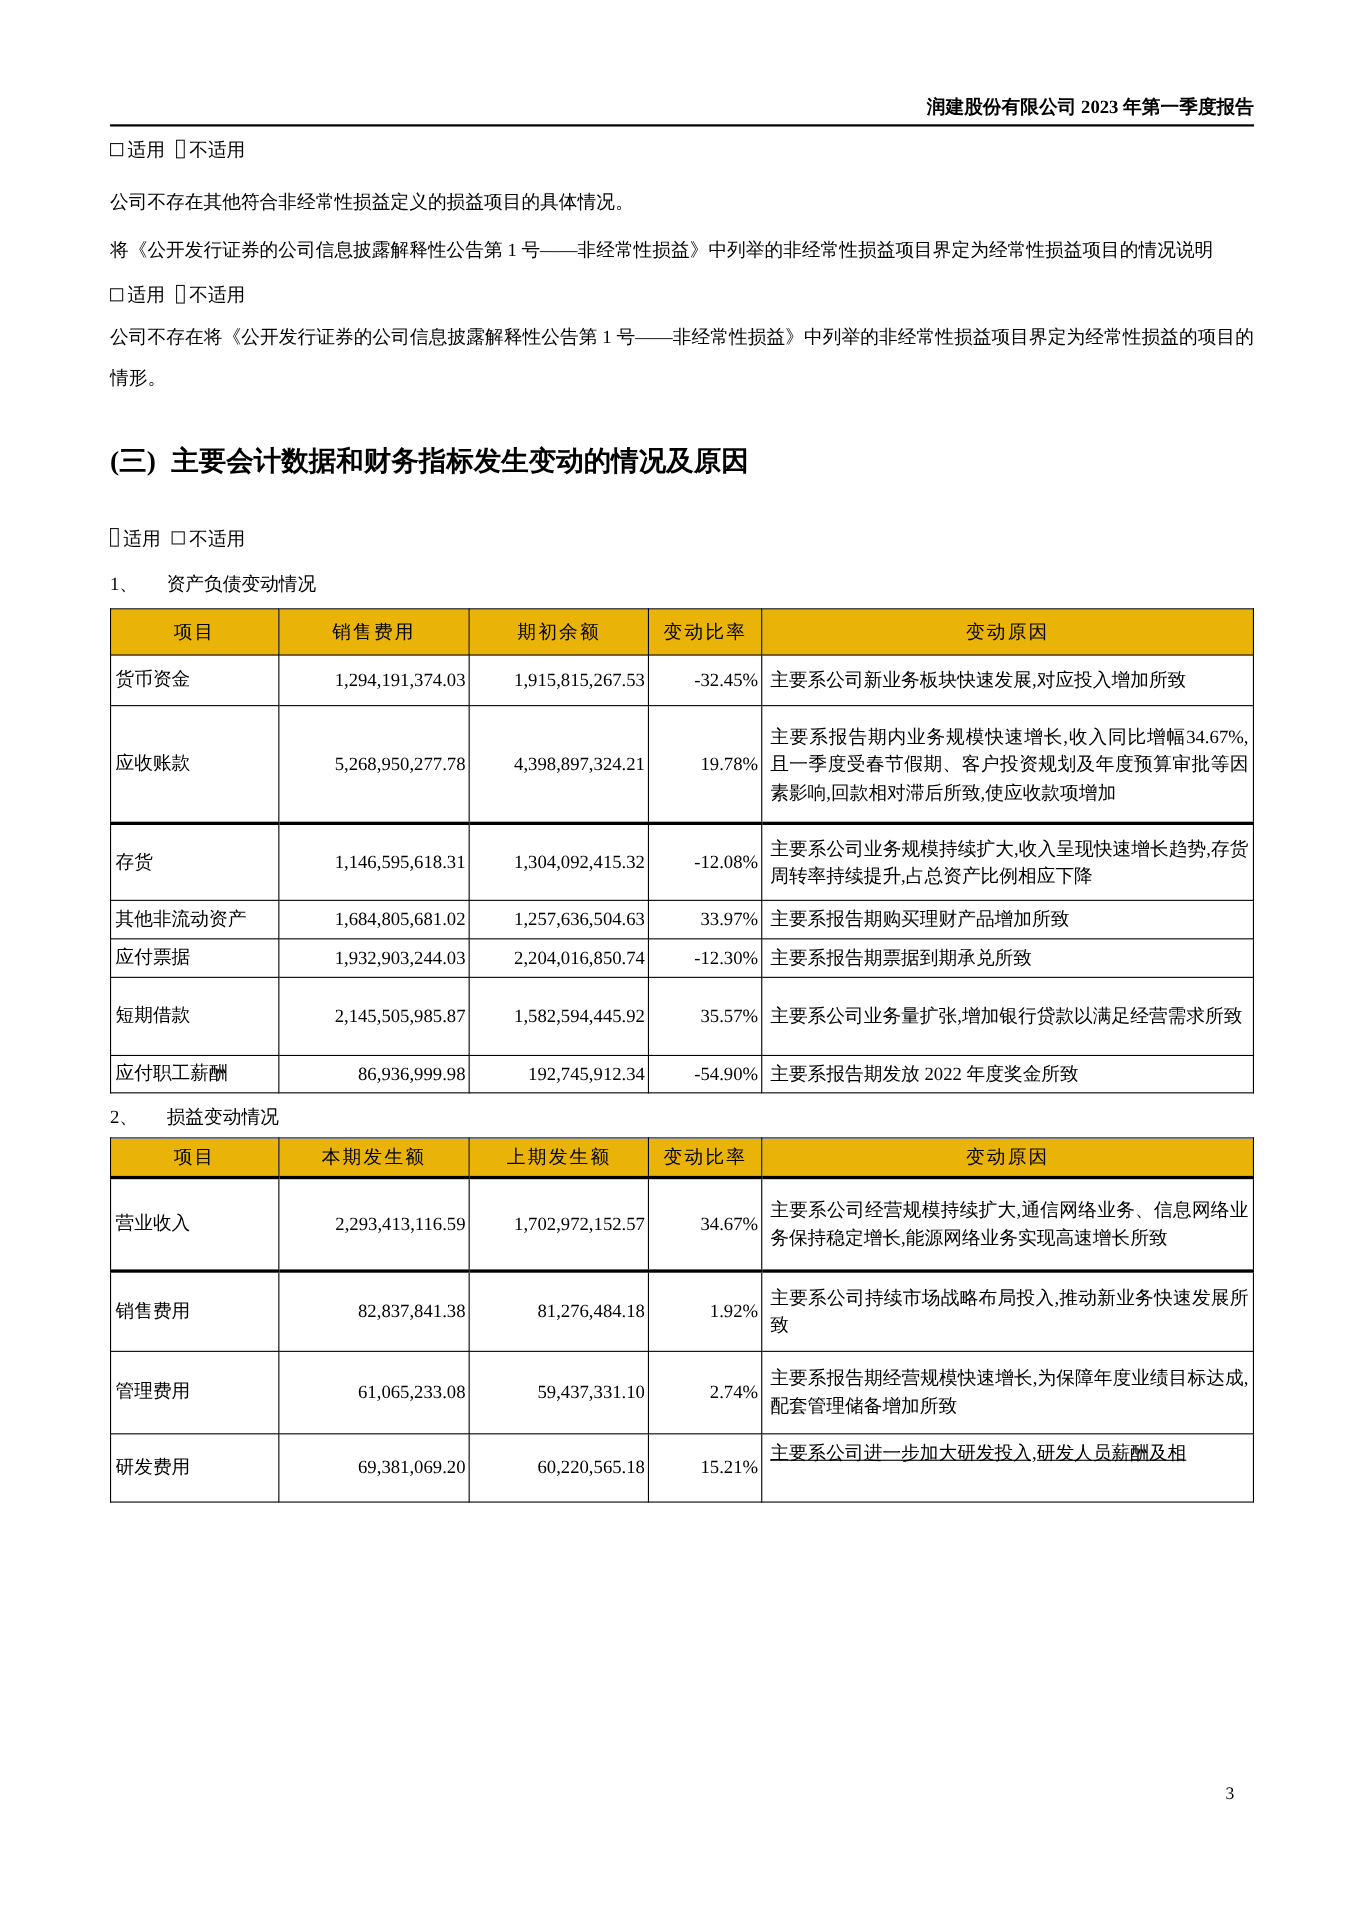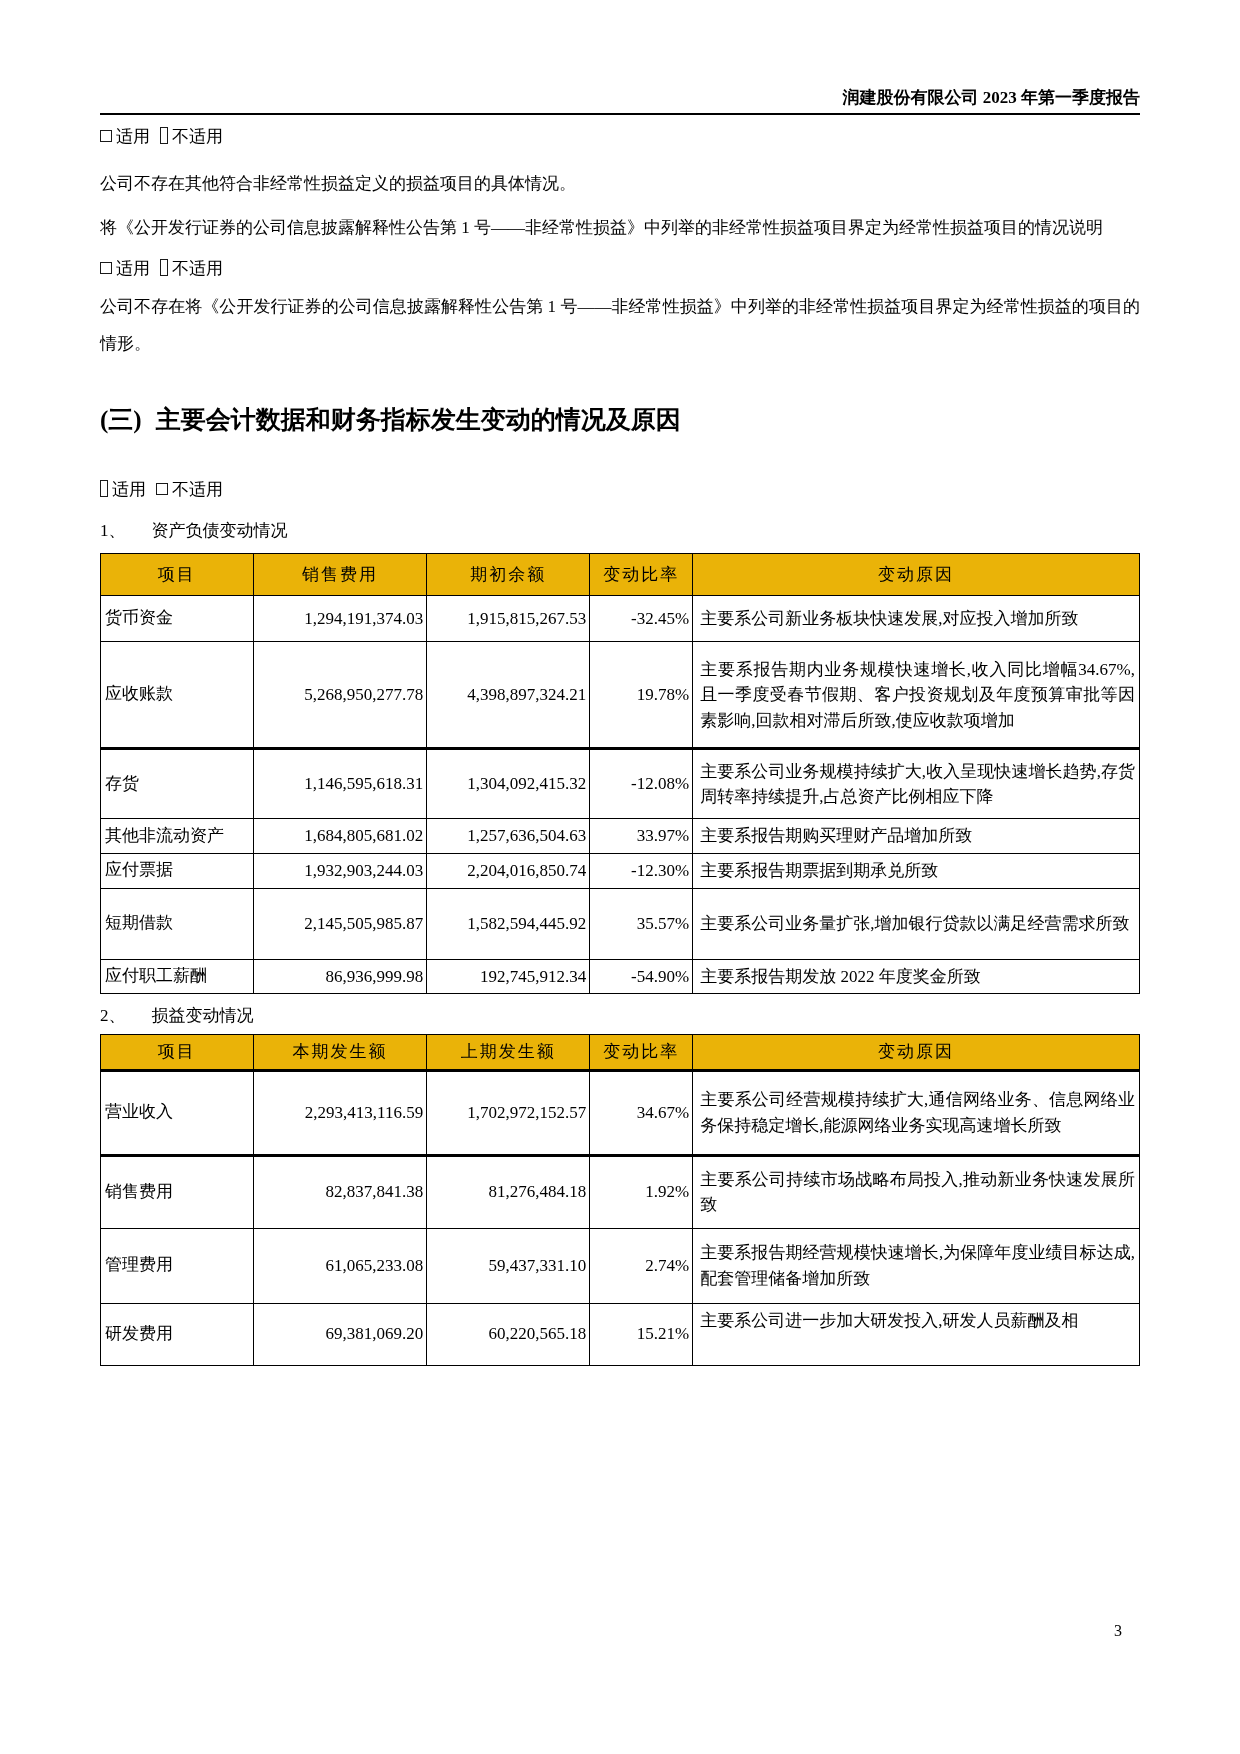--- a/index.html
+++ b/index.html
@@ -53,21 +53,21 @@
   col.c1{width:14.7%;} col.c2{width:16.7%;} col.c3{width:15.7%;}
   col.c4{width:9.9%;}  col.c5{width:43.0%;}
   th,td{border:1px solid #000;padding:2px 3px;vertical-align:middle;overflow:hidden;}
   th{
     background:#eab308;font-weight:normal;text-align:center;
     letter-spacing:2px;
   }
   td.item{text-align:left;padding-left:4px;line-height:1.35;}
   td.num{text-align:right;padding-right:3px;white-space:nowrap;}
   td.reason{text-align:left;padding:4px 4px 4px 7px;line-height:1.5;text-align:justify;}
-  td.vtop{vertical-align:top;}
+  td.vtop{vertical-align:top;text-decoration:underline;}
   tr.ht34{height:34px;margin-left:45px;} tr.ht35{height:35px;} tr.ht36{height:36px;}
   tr.ht42{height:42px;} tr.ht46{height:46px;} tr.ht57{height:57px;}
   tr.ht62{height:62px;} tr.ht70{height:70px;} tr.ht71{height:71px;}
   tr.ht73{height:73px;} tr.ht75{height:75px;} tr.ht77{height:77px;}
   tr.ht85{height:85px;} tr.ht107{height:107px;}
   tr.thick-bottom th, tr.thick-bottom td{border-bottom:3px solid #000;}
   .page-num{
     position:absolute;top:1622px;right:118px;
     font-size:16px;
   }

